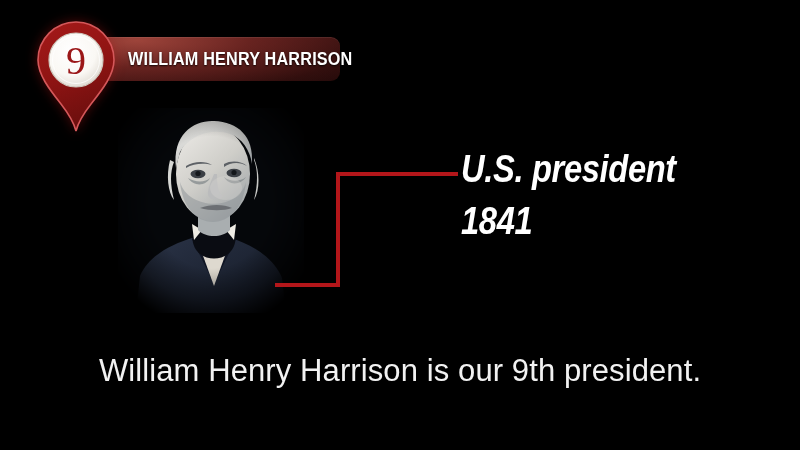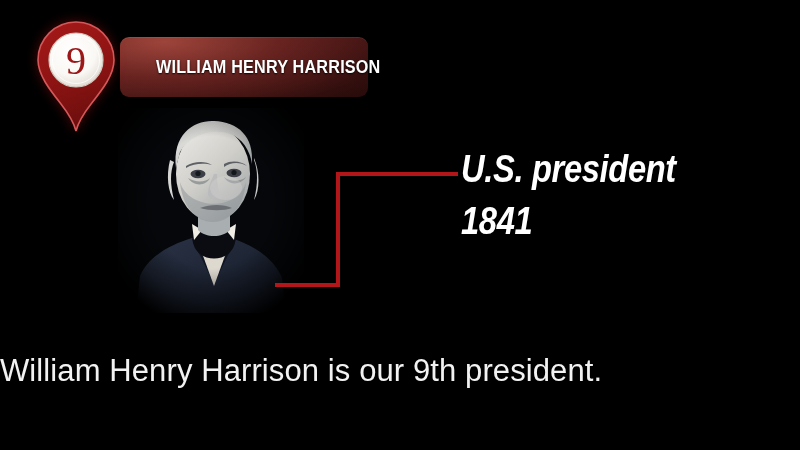--- a/index.html
+++ b/index.html
@@ -53,24 +53,24 @@
     letter-spacing: -0.4px;
     transform: scaleX(0.86);
     transform-origin: left center;
     white-space: nowrap;
     text-shadow: 0 0 2px rgba(0,0,0,0.9);
   }
 
   
   #title-banner {
     position: absolute;
-    left: 120px;
+    left: 92px;
     top: 37px;
     width: 248px;
-    height: 60px;
+    height: 44px;
     border-radius: 9px;
     background:
       radial-gradient(120% 160% at 18% 8%, rgba(160,70,60,0.95) 0%, rgba(110,38,34,0.75) 38%, rgba(52,16,15,0.6) 75%, rgba(28,8,8,0.5) 100%),
       linear-gradient(168deg, #6e2523 0%, #5a1d1c 32%, #3a100f 72%, #240a09 100%);
     box-shadow: inset 0 1px 0 rgba(255,255,255,0.08);
     display: flex;
     align-items: center;
   }
   #title-banner .banner-label {
     margin-left: 36px;
@@ -108,21 +108,21 @@
     line-height: 44px;
     text-shadow: 0 1px 1px rgba(255,255,255,0.6);
   }
 
   
   #caption {
     position: absolute;
     left: 0;
     top: 353px;
     width: 800px;
-    text-align: left;
+    text-align: center;
     color: #f2f2f2;
     font-family: "Liberation Sans", sans-serif;
     font-weight: 300;
     font-size: 31px;
     letter-spacing: 0.1px;
     text-shadow: 0 0 3px rgba(0,0,0,0.9);
   }
 </style>
 </head>
 <body>

